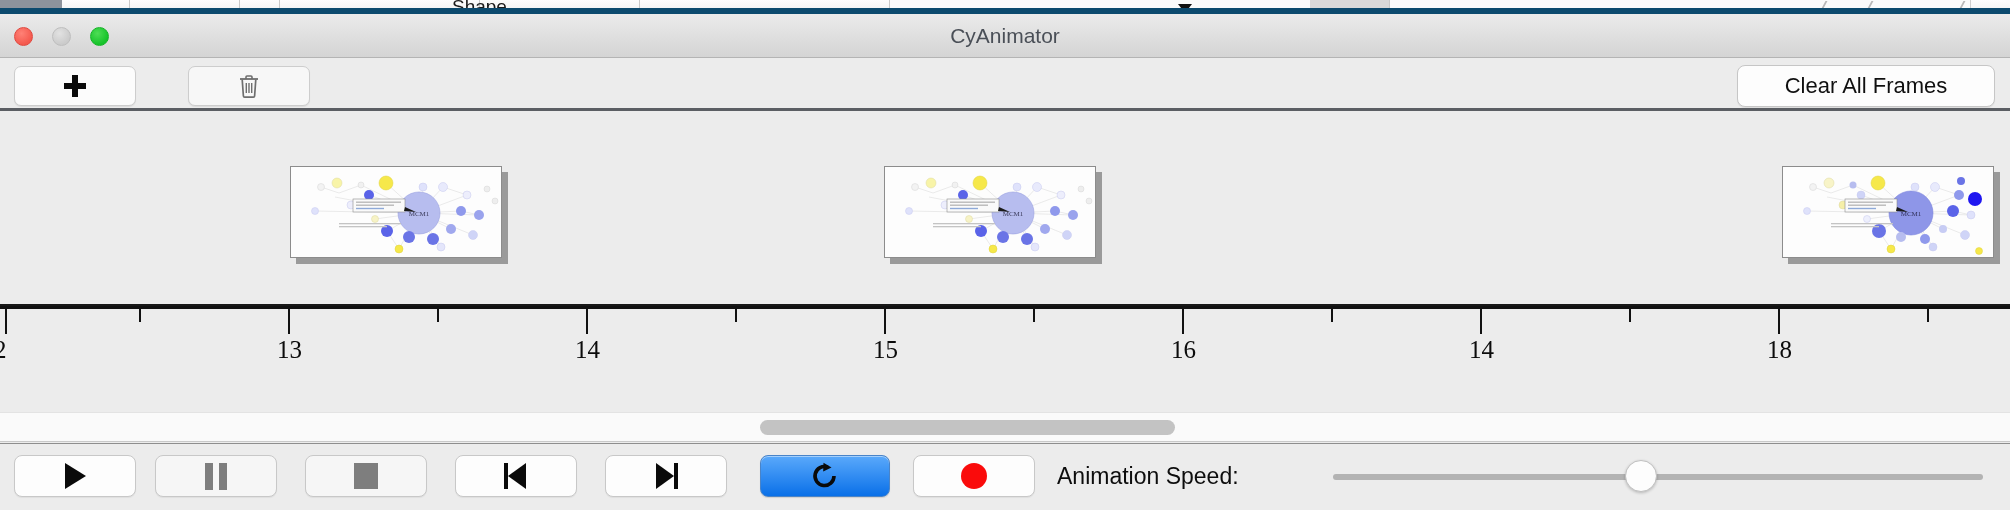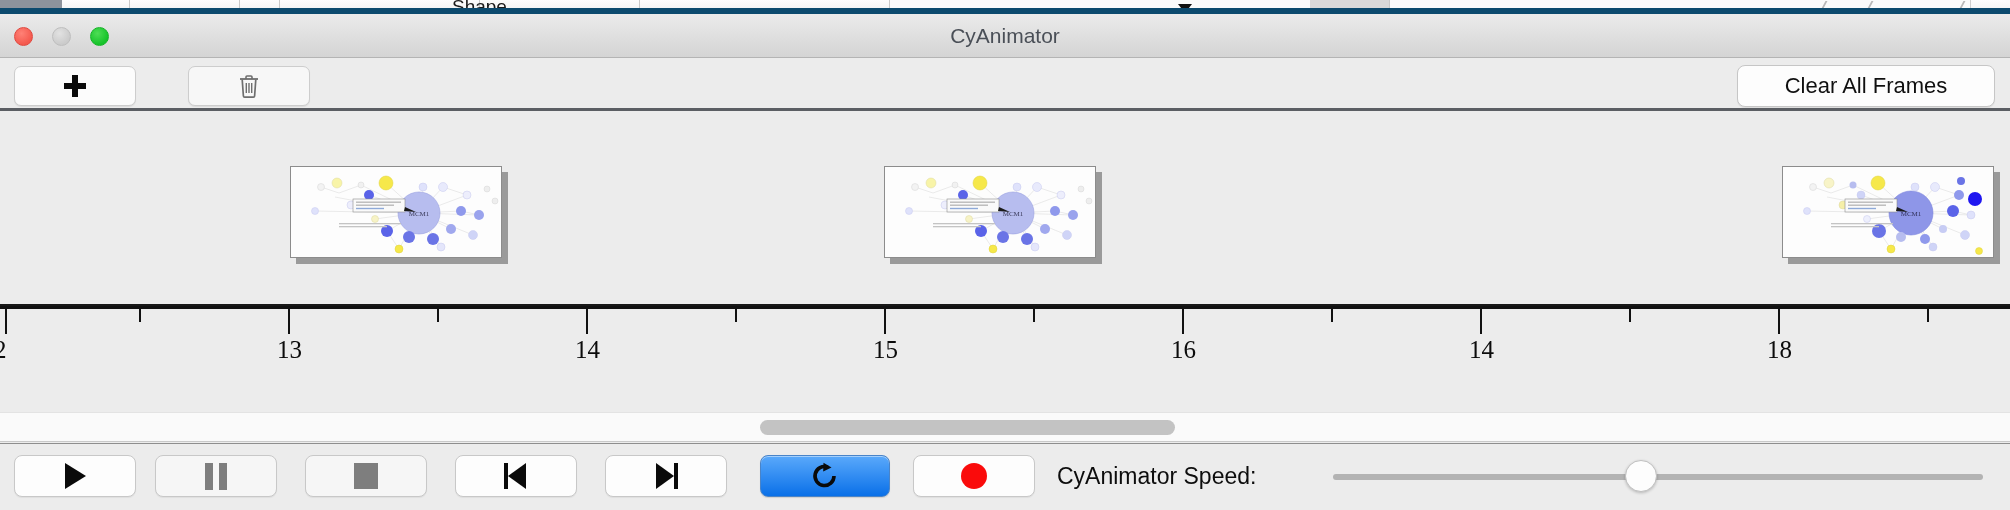--- a/index.html
+++ b/index.html
@@ -482,20 +482,20 @@
           <path d="M24 15 a9.5 9.5 0 1 1 -6.2 -8.9" stroke="#0a0a0a" stroke-width="3.6" fill="none" stroke-linecap="butt"></path>
           <path d="M13.5 1.8 L21.5 6.4 L13.2 10.4 Z" fill="#0a0a0a"></path>
         </svg>
       </span>
     </div>
 
     <div class="pbtn" style="left:913px; width:122px;">
       <span class="ic-record"></span>
     </div>
 
-    <div class="speed-label">CyAnimator Speed:</div>
+    <div class="speed-label">Animation Speed:</div>
 
     <div class="slider">
       <div class="slider-track"></div>
       <div class="slider-thumb"></div>
     </div>
   </div>
 </div>
 
 </body></html>

